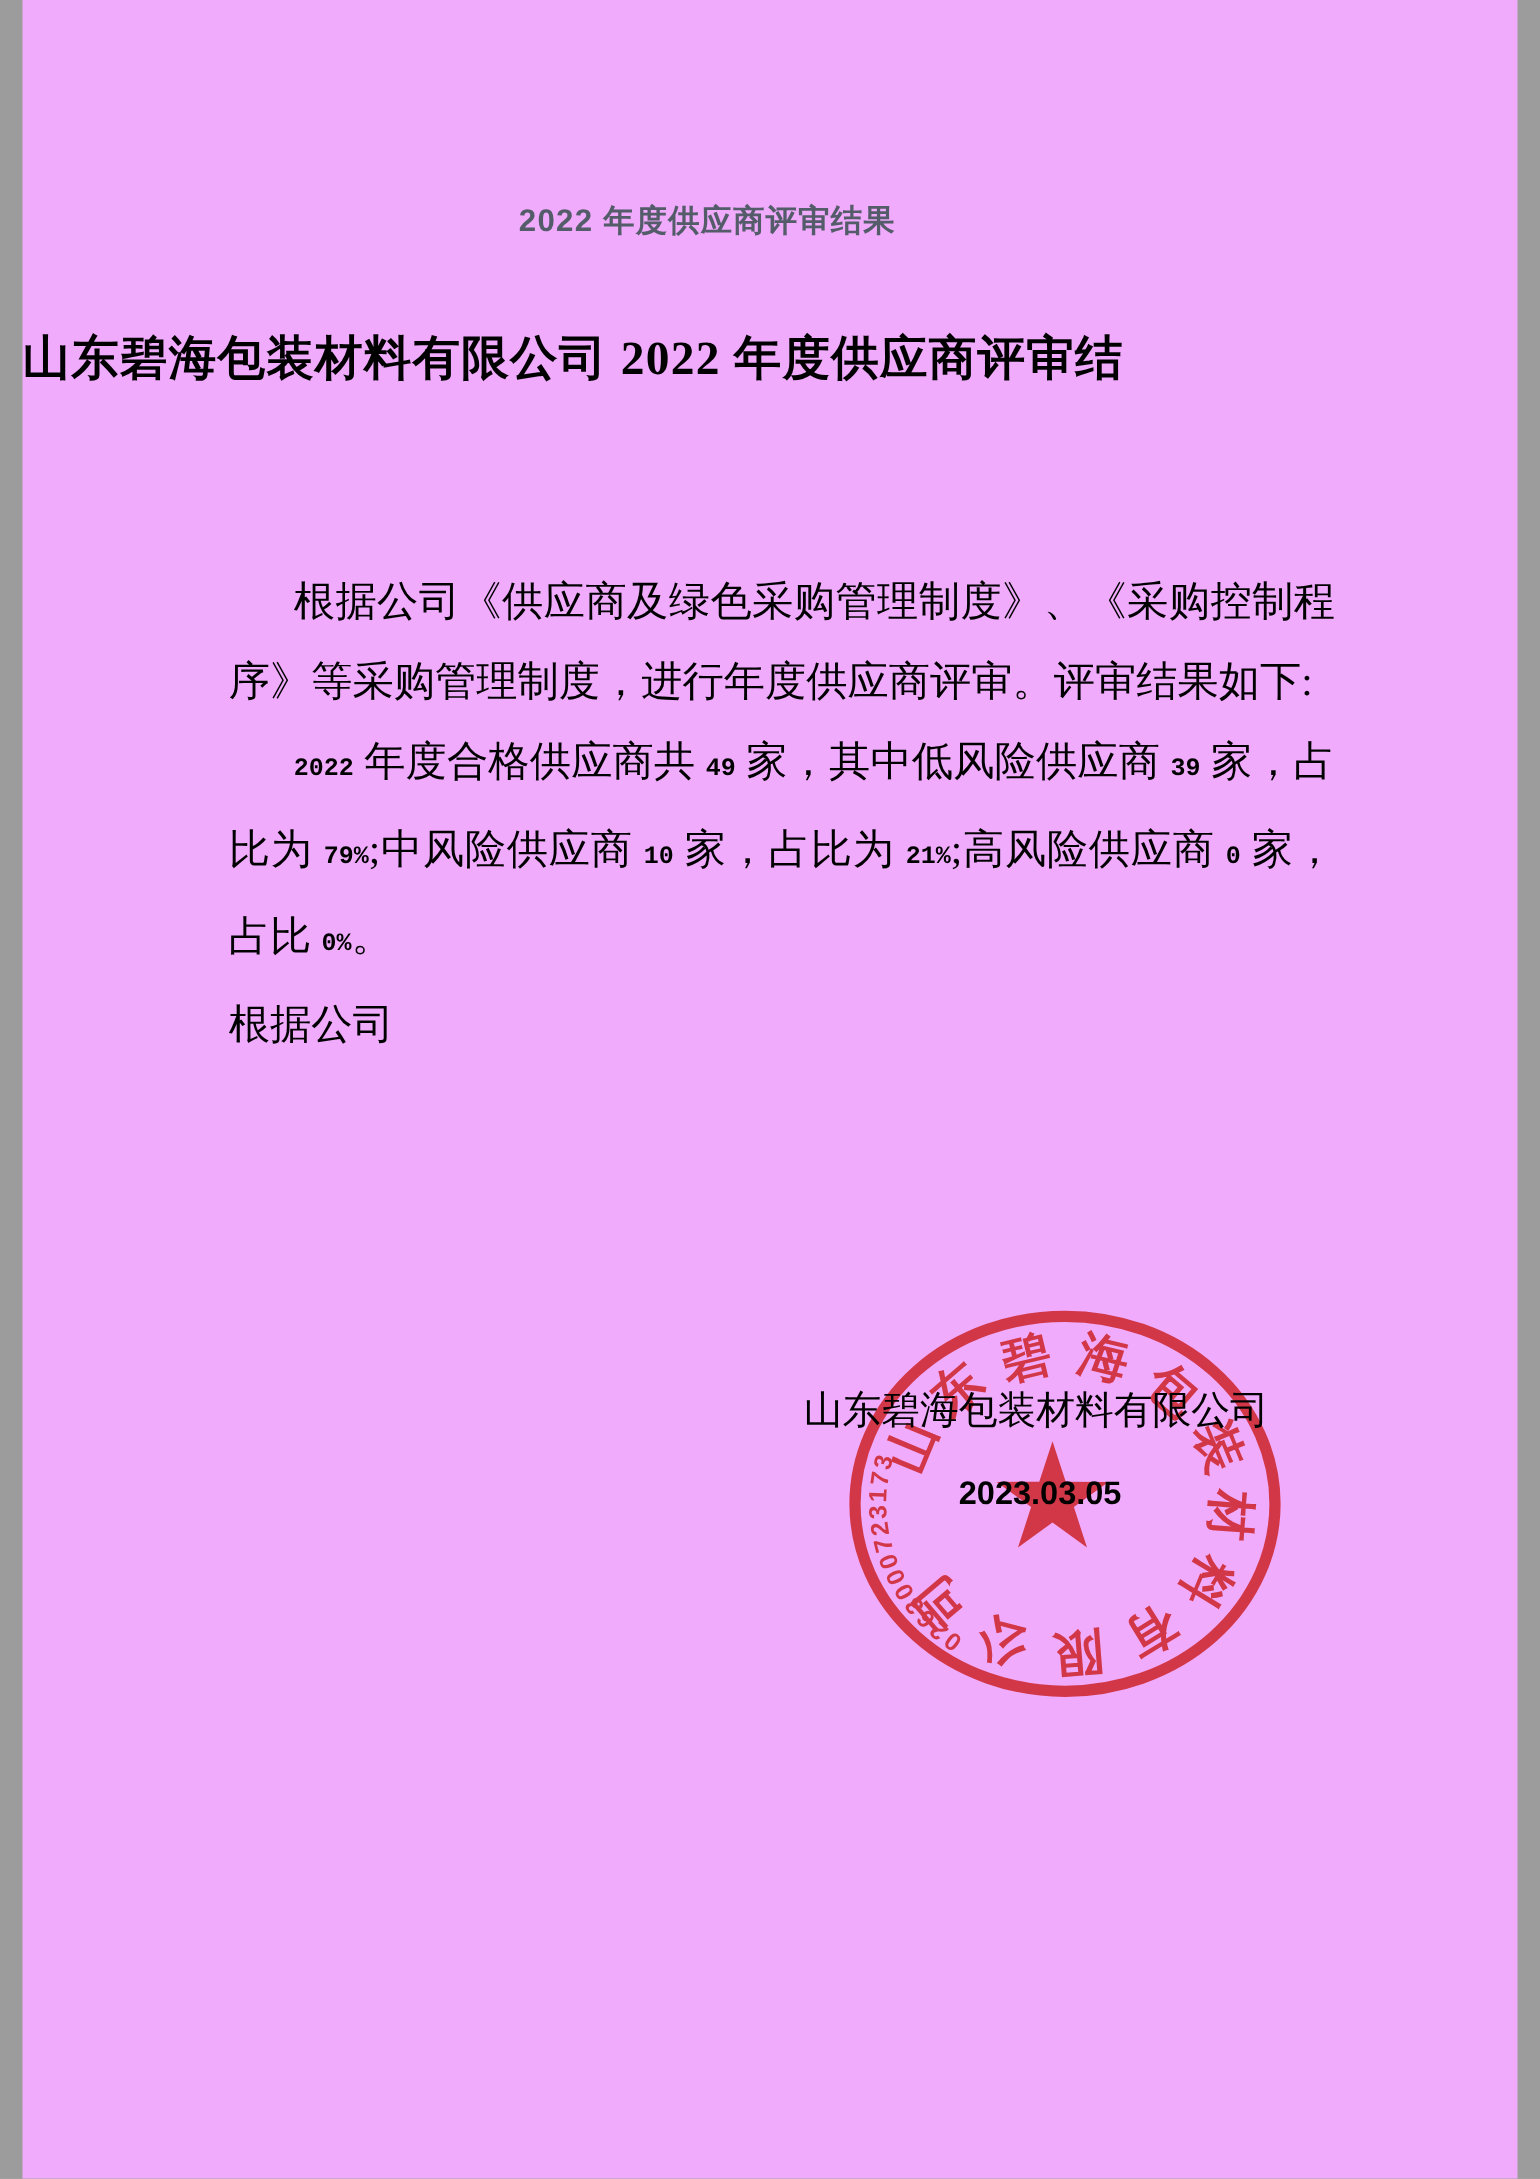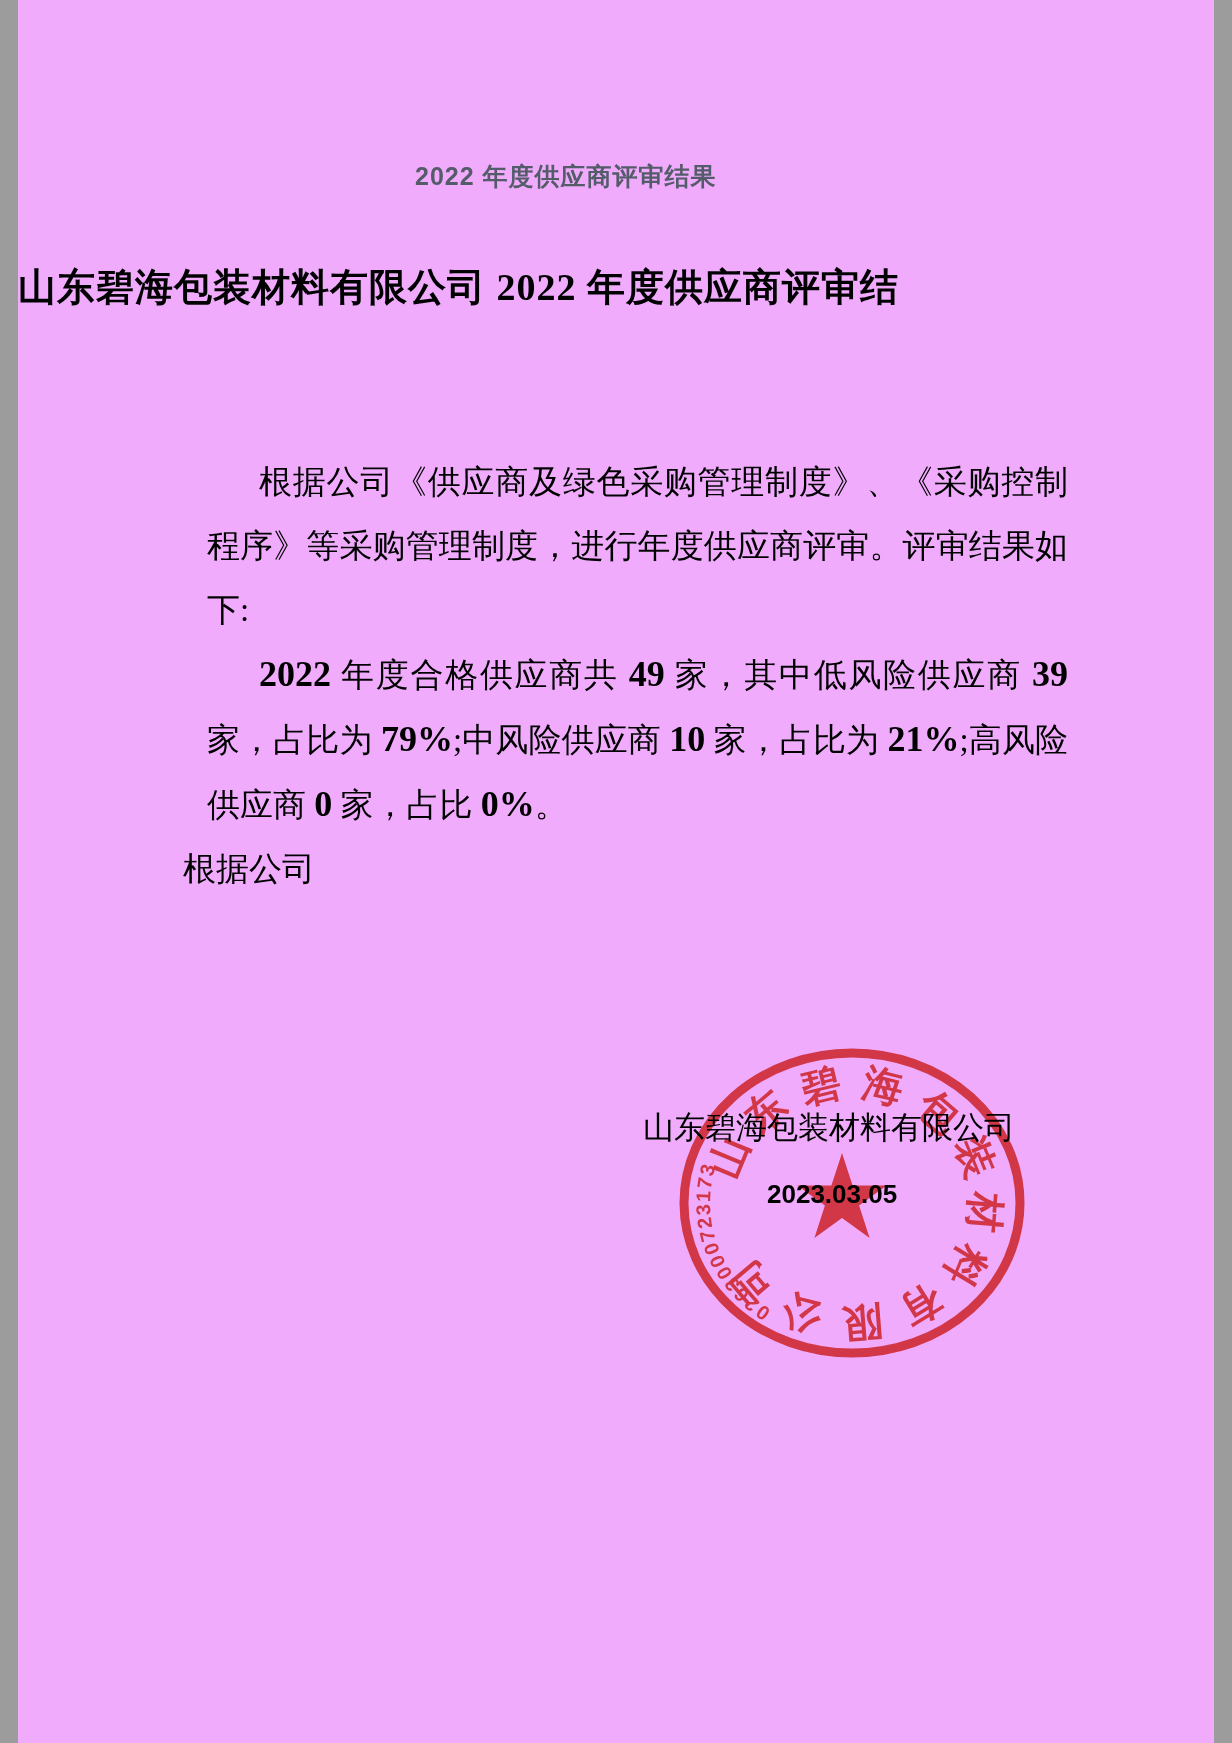--- a/index.html
+++ b/index.html
@@ -36,25 +36,25 @@
   .doc-body {
     position: absolute;
     left: 165px;
     top: 450px;
     width: 885px;
     font-size: 33px;
     line-height: 64px;
     text-align: justify;
   }
   .doc-body p { margin: 0; }
-  .doc-body p.indent { text-indent: 52px; margin-left: 24px; }
+  .doc-body p.indent { text-indent: 52px; }
   .doc-body .num {
-    font-family: Liberation Serif, serif;
+    font-family: Liberation Mono, monospace;
     font-weight: bold;
-    font-size: 36px;
+    font-size: 20px;
   }
   .sig-company {
     position: absolute;
     left: 625px;
     top: 1108px;
     font-size: 31px;
     line-height: 40px;
     white-space: nowrap;
   }
   .sig-date {

